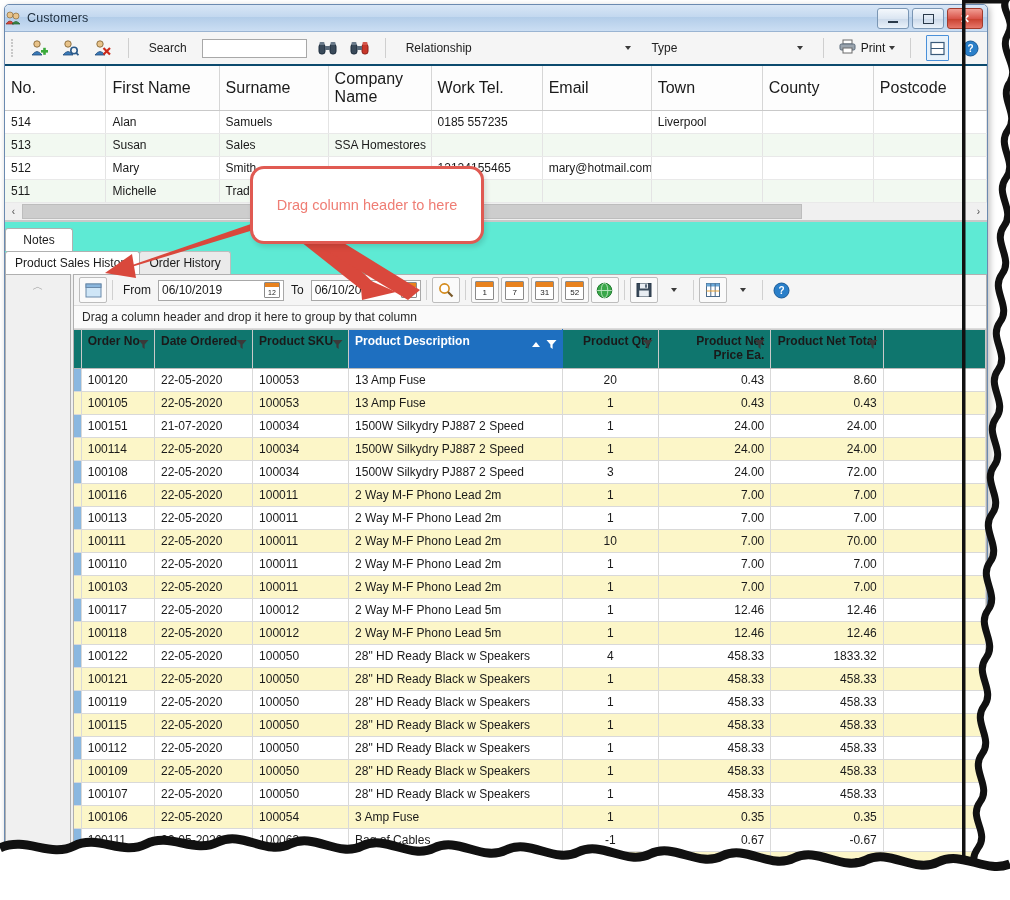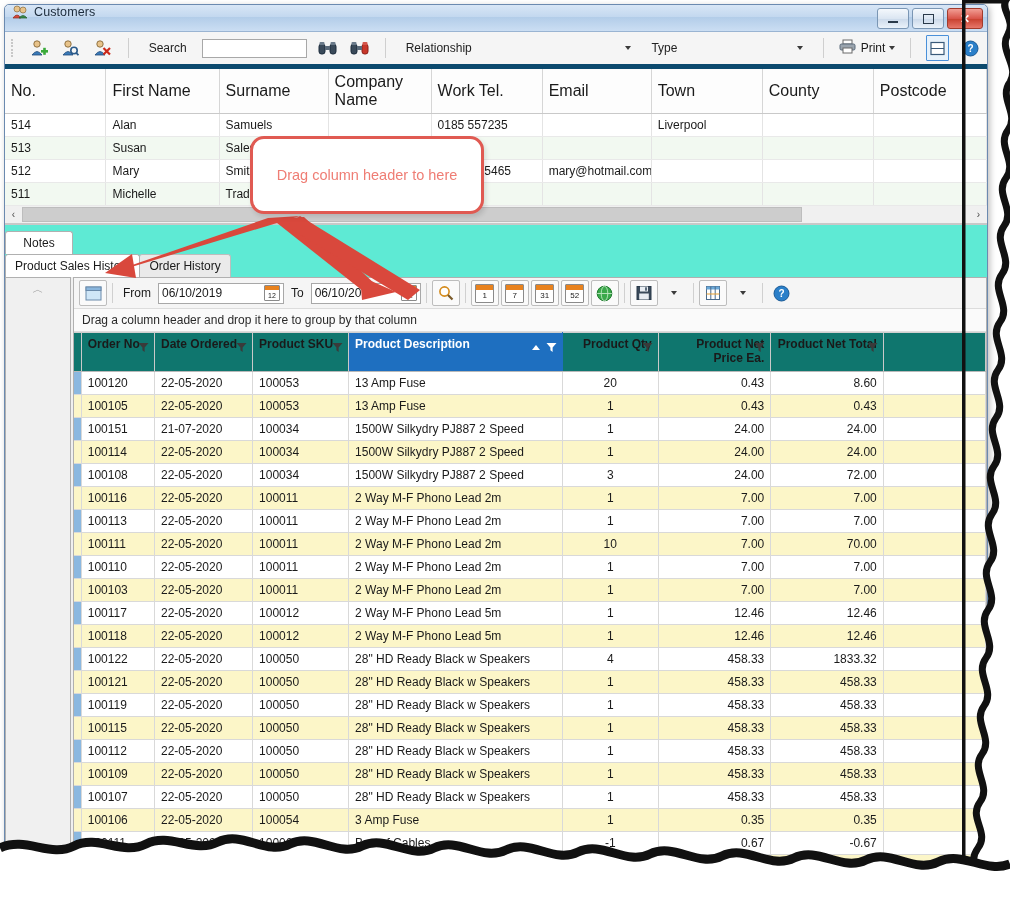--- a/index.html
+++ b/index.html
@@ -18,42 +18,41 @@
     border-radius:5px 5px 0 0;
     background:#f0f0f0;
     box-shadow:2px 2px 6px rgba(0,0,0,.25);
     overflow:hidden;
   }
   
   .titlebar{
     height:26px;
     background:linear-gradient(to bottom,#d8e6f6 0%,#c3d8ef 45%,#b3cde9 48%,#cbdef3 100%);
     border-bottom:1px solid #9ab4d2;
-    display:flex;align-items:flex-start;
-    padding-left:7px;
+    display:flex;align-items:center;
     border-radius:4px 4px 0 0;
     position:relative;
   }
   .title-text{font-size:12.5px;color:#1c2c3c;margin-left:6px;letter-spacing:.1px;}
   .win-btns{position:absolute;right:4px;top:3px;display:flex;gap:3px;}
   .win-btn{
     width:30px;height:19px;border:1px solid #7a96b4;border-radius:3px;
     background:linear-gradient(to bottom,#f4f8fc,#dbe6f2 50%,#cbd9ea 52%,#eaf2fa);
     display:flex;align-items:center;justify-content:center;
   }
   .win-btn.close{
     background:linear-gradient(to bottom,#f29e94,#d9554a 50%,#c8402f 52%,#e7776a);
     border-color:#a23b2c;width:34px;
   }
   .wb-min{width:10px;height:2px;background:#2a3a4a;margin-top:6px;}
   .wb-max{width:9px;height:8px;border:1.5px solid #2a3a4a;}
   .wb-close{color:#fff;font-size:12px;font-weight:bold;line-height:1;}
   
   .toolbar{
-    height:32px;background:#f5f5f5;border-bottom:5px solid #0c4a6e;
+    height:32px;background:#f5f5f5;border-bottom:2px solid #0c4a6e;
     display:flex;align-items:center;padding:0 6px;gap:10px;
   }
   .grip{width:5px;height:18px;display:flex;flex-direction:column;justify-content:space-between;margin-right:3px;}
   .grip i{display:block;width:2px;height:2px;background:#b9b9b9;border-radius:50%;}
   .tb-btn{width:24px;height:24px;display:flex;align-items:center;justify-content:center;border:1px solid transparent;border-radius:2px;}
   .tb-sep{width:1px;height:20px;background:#cfcfcf;margin:0 5px;}
   .tb-label{font-size:12px;color:#222;padding:0 5px;white-space:nowrap;}
   .tb-input{
     height:19px;width:105px;border:1px solid #a8a8a8;background:#fff;
     font-family:"Liberation Sans",sans-serif;font-size:12px;padding:0 3px;box-sizing:border-box;
@@ -134,21 +133,21 @@
     border-right:1px solid #d9d9d9;border-bottom:1px solid #d9d9d9;
     font-size:12px;padding:3px 6px;height:16px;color:#1a1a1a;white-space:nowrap;overflow:hidden;
   }
   table.sales td.num{text-align:right;}
   table.sales td.ctr{text-align:center;}
   table.sales tr.alt td{background:#fcf6c8;}
   td.rowind{width:7px;padding:0;border-right:1px solid #c8c8c8;background:#8bb8e0;}
   tr.alt td.rowind{background:#8fcfc0;}
   
   .callout{
-    position:absolute;left:250px;top:136px;width:228px;height:72px;
+    position:absolute;left:250px;top:166px;width:228px;height:72px;
     background:#fff;border:3px solid #e05a52;border-radius:14px;
     display:flex;align-items:center;justify-content:center;text-align:center;
     color:#ef7d74;font-size:14.5px;line-height:20px;z-index:40;
     box-shadow:2px 3px 5px rgba(0,0,0,.12);
   }
   .arrow-svg{position:absolute;left:0;top:0;width:1010px;height:900px;pointer-events:none;z-index:38;}
   
   .torn{position:absolute;pointer-events:none;z-index:60;}
   .torn-right{right:0;top:0;width:48px;height:900px;}
   .torn-bottom{left:0;bottom:0;width:1010px;height:70px;}

